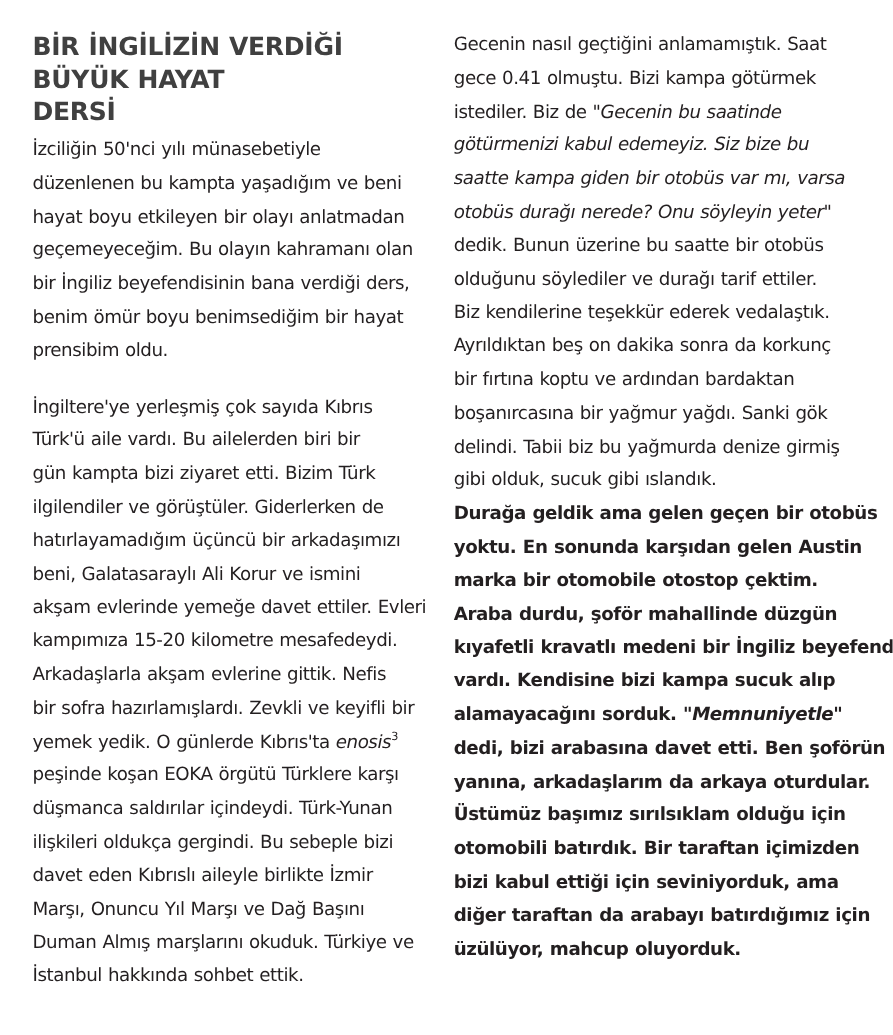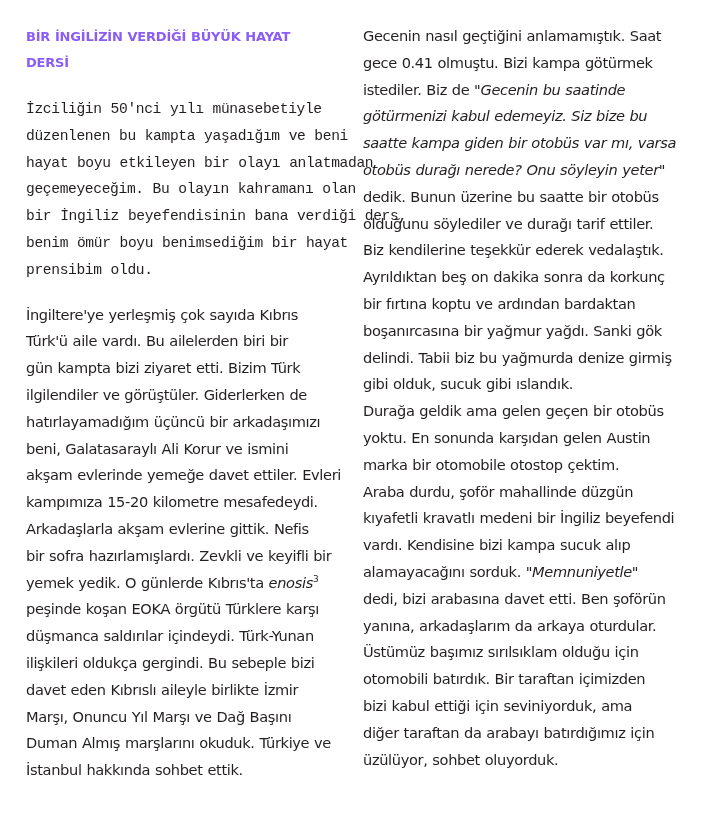--- a/index.html
+++ b/index.html
@@ -26,37 +26,37 @@
     .col-left {
       left: 26px;
       width: 330px;
     }
     .col-right {
       left: 363px;
       width: 340px;
       top: 23px;
     }
     .heading {
-      color: #8b5cf6;
+      color: #404040;
       font-weight: bold;
-      font-size: 13px;
+      font-size: 20px;
       line-height: 26px;
       letter-spacing: -0.2px;
       margin: 24px 0 0 0;
     }
     .para {
       margin: 0;
     }
     .para .line {
       display: block;
       white-space: nowrap;
     }
-    .left-p1 { margin-top: 20px; font-family: Liberation Mono, monospace; }
+    .left-p1 { margin-top: 5px; }
     .left-p2 { margin-top: 18px; }
-    .right-p2 { margin-top: 0; }
+    .right-p2 { margin-top: 0; font-weight: bold; }
     em { font-style: italic; }
     sup {
       font-size: 9px;
       line-height: 0;
       vertical-align: super;
     }
   </style>
 </head>
 <body>
 
@@ -123,15 +123,15 @@
     <span class="line">Araba durdu, şoför mahallinde düzgün</span>
     <span class="line">kıyafetli kravatlı medeni bir İngiliz beyefendi</span>
     <span class="line">vardı. Kendisine bizi kampa sucuk alıp</span>
     <span class="line"><span>alamayacağını sorduk. "</span><em>Memnuniyetle</em><span>"</span></span>
     <span class="line">dedi, bizi arabasına davet etti. Ben şoförün</span>
     <span class="line">yanına, arkadaşlarım da arkaya oturdular.</span>
     <span class="line">Üstümüz başımız sırılsıklam olduğu için</span>
     <span class="line">otomobili batırdık. Bir taraftan içimizden</span>
     <span class="line">bizi kabul ettiği için seviniyorduk, ama</span>
     <span class="line">diğer taraftan da arabayı batırdığımız için</span>
-    <span class="line">üzülüyor, sohbet oluyorduk.</span>
+    <span class="line">üzülüyor, mahcup oluyorduk.</span>
   </p>
 </div>
 
 </body></html>

